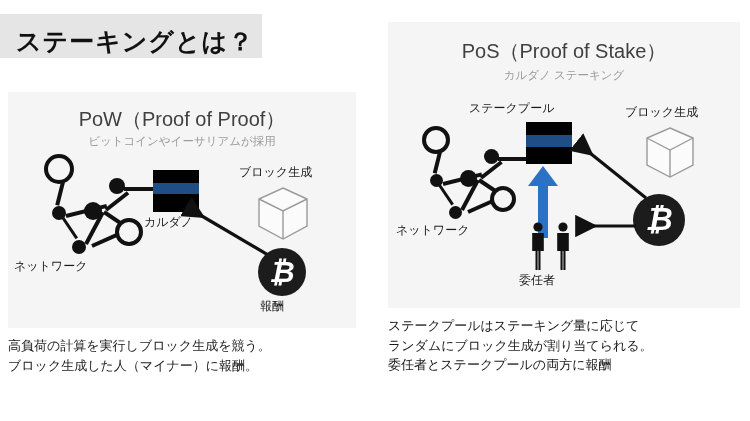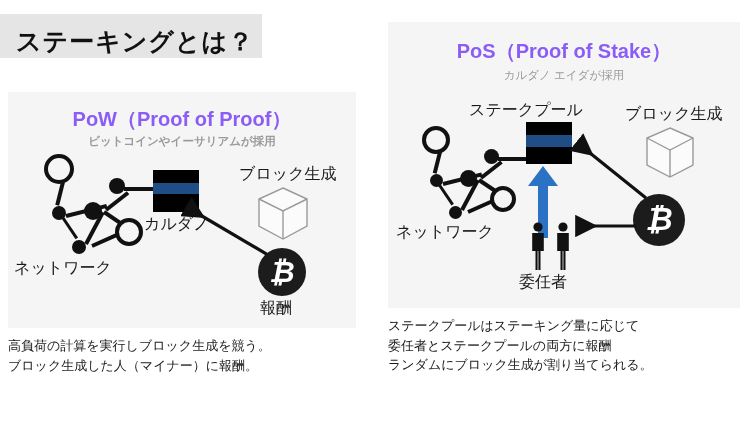--- a/index.html
+++ b/index.html
@@ -24,30 +24,30 @@
     white-space:nowrap;
   }
 
   
   .panel { position:absolute; background:#f5f5f5; }
   #pow-panel { left:8px;  top:92px; width:348px; height:236px; }
   #pos-panel { left:388px; top:22px; width:352px; height:286px; }
 
   .panel-title {
     position:absolute; left:0; width:100%;
-    text-align:center; font-size:20px; font-weight:bold;
-    color:#8b5cf6; letter-spacing:0px; white-space:nowrap;
+    text-align:center; font-size:20px; font-weight:normal;
+    color:#404040; letter-spacing:0px; white-space:nowrap;
   }
   .panel-sub {
     position:absolute; left:0; width:100%;
     text-align:center; font-size:11.5px; color:#9a9a9a;
     white-space:nowrap;
   }
   #pow-panel .panel-title { top:14px; }
-  #pow-panel .panel-sub   { top:42px;font-weight:bold; }
+  #pow-panel .panel-sub   { top:42px; }
   #pos-panel .panel-title { top:16px; }
   #pos-panel .panel-sub   { top:46px; }
 
   
   .caption {
     position:absolute; text-align:left;
     font-size:13px; color:#1a1a1a; line-height:1.5;
     white-space:nowrap;
   }
   #pow-caption { left:8px;  top:336px; width:348px; }
@@ -78,21 +78,21 @@
 
   
   .coin {
     position:absolute; border-radius:50%; background:#1c1c1c;
     display:flex; align-items:center; justify-content:center;
     color:#fff; font-weight:bold; font-style:italic;
   }
 
   
   .dlabel {
-    position:absolute; font-size:16px; color:#1a1a1a;
+    position:absolute; font-size:12px; color:#1a1a1a;
     white-space:nowrap;
   }
 
   
   .arrow-svg { position:absolute; overflow:visible; }
 
   
   .stake-badge {
     position:absolute; background:#2b72c4; color:#fff;
     font-size:12.5px; font-weight:bold; letter-spacing:0.5px;
@@ -165,21 +165,21 @@
     <div class="dlabel" style="left:252px; top:206px;">報酬</div>
   </div>
 
   <div class="caption" id="pow-caption">
     <div>高負荷の計算を実行しブロック生成を競う。</div>
     <div>ブロック生成した人（マイナー）に報酬。</div>
   </div>
 
   <div class="panel" id="pos-panel">
     <div class="panel-title">PoS（Proof of Stake）</div>
-    <div class="panel-sub">カルダノ エイダが採用</div>
+    <div class="panel-sub">カルダノ ステーキング</div>
 
     <div>
       <div class="edge" style="left:52px; top:128px; width:22px; transform:rotate(104deg);"></div>
       <div class="edge thin" style="left:49px; top:158px; width:28px; transform:rotate(56deg);"></div>
       <div class="edge" style="left:55px; top:160px; width:40px; transform:rotate(-14deg);"></div>
       <div class="edge" style="left:74px; top:186px; width:34px; transform:rotate(-62deg);"></div>
       <div class="edge" style="left:80px; top:188px; width:40px; transform:rotate(-24deg);"></div>
       <div class="edge" style="left:91px; top:156px; width:30px; transform:rotate(34deg);"></div>
       <div class="edge" style="left:93px; top:154px; width:26px; transform:rotate(-38deg);"></div>
       <div class="edge" style="left:110px; top:135px; width:34px; transform:rotate(0deg);"></div>
@@ -238,17 +238,17 @@
         <marker id="ah-pos2" markerWidth="7" markerHeight="7" refX="5.5" refY="3.5" orient="auto">
           <path d="M7,0 L7,7 L0,3.5 Z" fill="#111"></path>
         </marker>
       </defs>
       <line x1="62" y1="8" x2="6" y2="8" stroke="#111" stroke-width="3.2" marker-end="url(#ah-pos2)"></line>
     </svg>
   </div>
 
   <div class="caption" id="pos-caption">
     <div>ステークプールはステーキング量に応じて</div>
+    <div>ランダムにブロック生成が割り当てられる。</div>
     <div>委任者とステークプールの両方に報酬</div>
-    <div>ランダムにブロック生成が割り当てられる。</div>
   </div>
 
 </div>
 
 </body></html>

